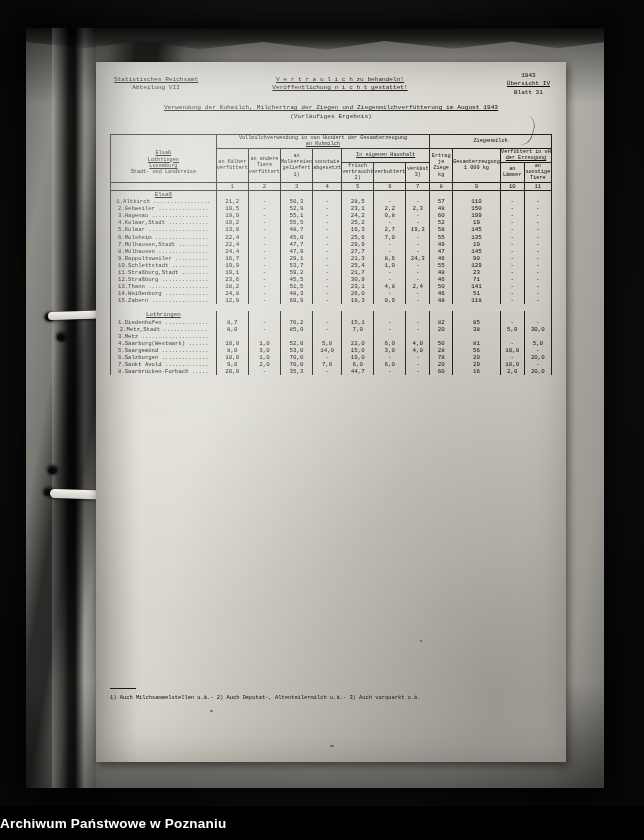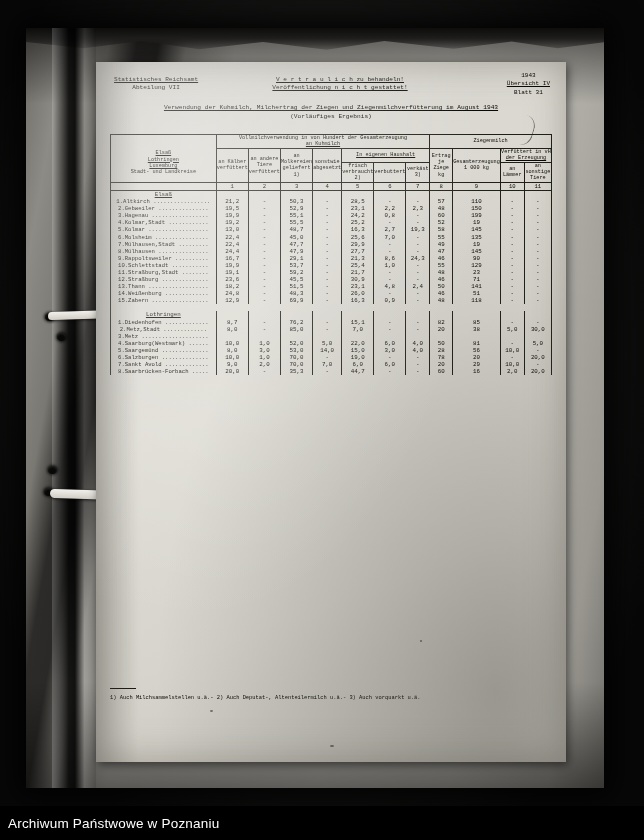--- a/index.html
+++ b/index.html
@@ -71,21 +71,21 @@
 
   
   .pen{position:absolute;right:18px;top:40px;width:26px;height:30px;
       border-right:1.4px solid rgba(35,33,28,.55);
       transform:rotate(16deg);border-radius:40%;}
 
   
   .wm{position:absolute;left:0;bottom:0;width:644px;height:34px;background:#000;
       display:flex;align-items:center;}
   .wm span{color:#fff;font-family:"Liberation Sans",sans-serif;font-size:13.5px;
-      font-weight:normal;padding-left:8px;letter-spacing:.2px;}
+      font-weight:bold;letter-spacing:.2px;}
   .speck{position:absolute;background:rgba(20,19,16,.5);border-radius:50%;}
 </style>
 </head>
 <body>
 
 <div class="scan">
   <div class="bed"></div>
 
   <div class="volume"></div>
   <div class="topedge"></div>

